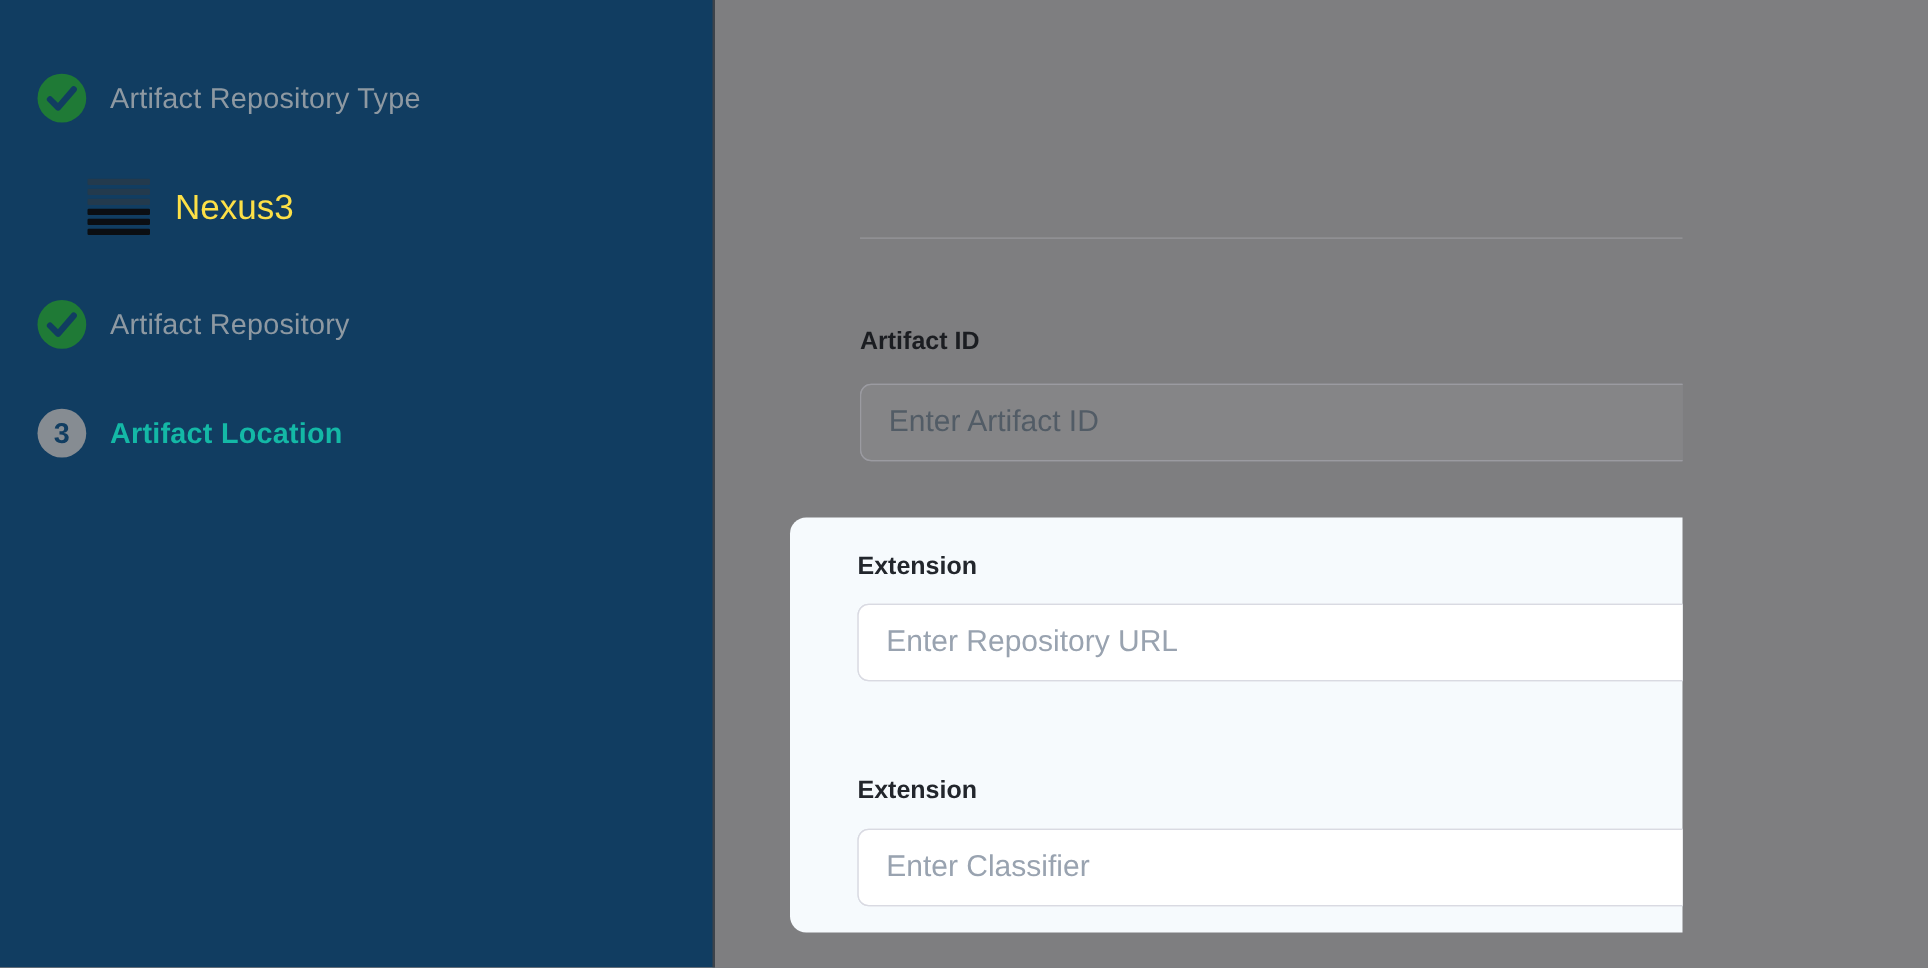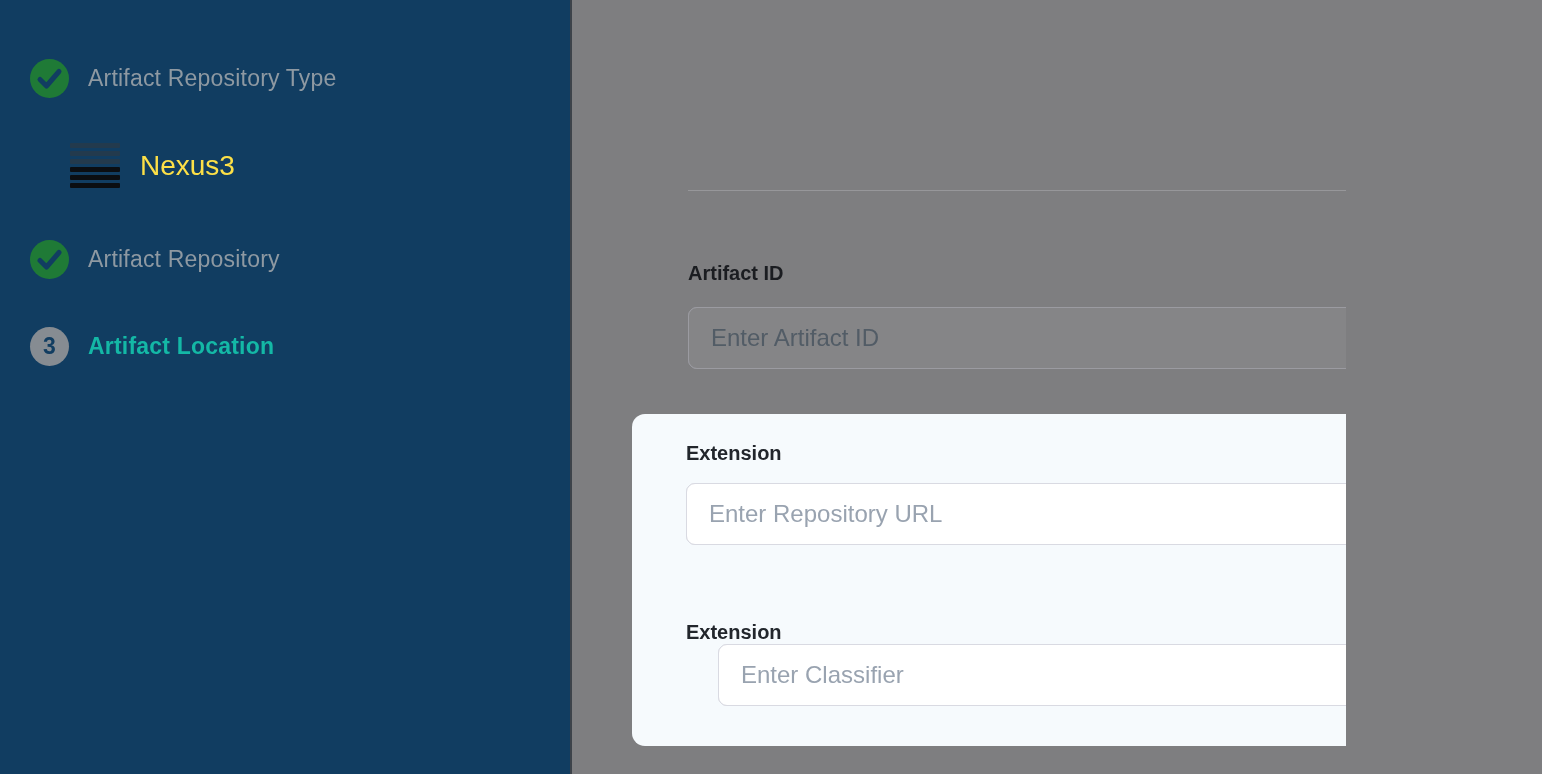--- a/index.html
+++ b/index.html
@@ -157,21 +157,21 @@
       <button class="pin-btn">
         <span class="pin-rot">
           <svg class="pin-svg" viewBox="0 0 384 512">
             <path d="M298.028 214.267L285.793 96H328c13.255 0 24-10.745 24-24V24c0-13.255-10.745-24-24-24H56C42.745 0 32 10.745 32 24v48c0 13.255 10.745 24 24 24h42.207L85.972 214.267C37.465 236.82 0 277.261 0 328c0 13.255 10.745 24 24 24h136v104.007c0 1.242.289 2.467.845 3.578l24 48c2.941 5.882 11.364 5.893 14.311 0l24-48a8.008 8.008 0 0 0 .845-3.578V352h136c13.255 0 24-10.745 24-24-.001-51.183-37.983-91.42-85.973-113.733z"></path>
           </svg>
         </span>
       </button>
     </div>
 
     <label class="field-label lit" style="top:207px;">Extension</label>
-    <div class="input-row lit" style="top:230px;margin-left:32px;">
+    <div class="input-row lit" style="top:249px;">
       <input class="text-field" type="text" placeholder="Enter Classifier" style="">
       <button class="pin-btn">
         <span class="pin-rot">
           <svg class="pin-svg" viewBox="0 0 384 512">
             <path d="M298.028 214.267L285.793 96H328c13.255 0 24-10.745 24-24V24c0-13.255-10.745-24-24-24H56C42.745 0 32 10.745 32 24v48c0 13.255 10.745 24 24 24h42.207L85.972 214.267C37.465 236.82 0 277.261 0 328c0 13.255 10.745 24 24 24h136v104.007c0 1.242.289 2.467.845 3.578l24 48c2.941 5.882 11.364 5.893 14.311 0l24-48a8.008 8.008 0 0 0 .845-3.578V352h136c13.255 0 24-10.745 24-24-.001-51.183-37.983-91.42-85.973-113.733z"></path>
           </svg>
         </span>
       </button>
     </div>
   </div>

